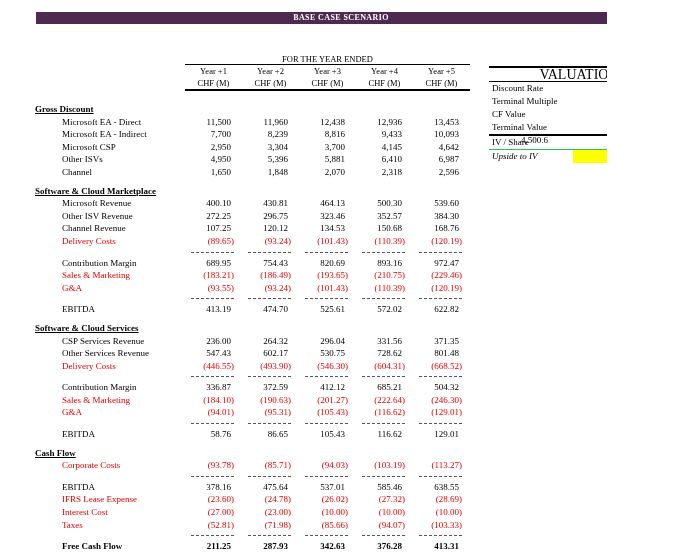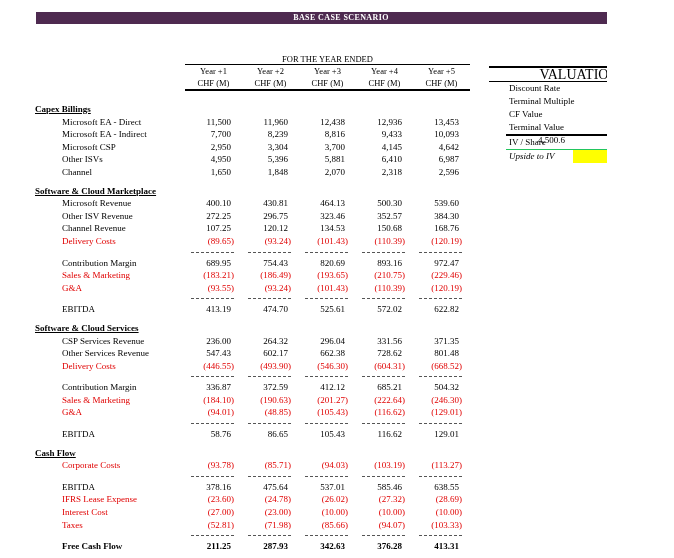--- a/index.html
+++ b/index.html
@@ -45,21 +45,21 @@
   }
   
   .valuation {
     position:absolute; left:489px; top:66px; width:180px;
     border-top:2px solid #000;
   }
   .val-title {
     height:13px; line-height:13px; text-align:center; font-size:14px;
     border-bottom:1px solid #000;
   }
-  .val-row { display:flex; height:13px; line-height:13px;margin-left:17px; }
+  .val-row { display:flex; height:13px; line-height:13px; }
   .val-row .vlabel { flex:1; padding-left:3px; white-space:nowrap; }
   .val-row .vvalue { width:63px; margin-right:33px; text-align:right; padding-right:4px; box-sizing:border-box; }
   .val-row.rule-below { border-bottom:2px solid #000;flex-direction:column; }
   .val-row.underline-below { border-bottom:1px solid #22c55e; }
   .val-row.highlight { font-style:italic; }
   .val-row.highlight .vvalue { background:var(--hl-yellow,#ffff00); }
 </style>
 </head>
 <body>
 
@@ -77,21 +77,21 @@
       </div>
     <div class="unit-row" id="unit-row">
         <div class="col-cell">CHF (M)</div>
         <div class="col-cell">CHF (M)</div>
         <div class="col-cell">CHF (M)</div>
         <div class="col-cell">CHF (M)</div>
         <div class="col-cell">CHF (M)</div>
       </div>
     <div id="sections">
         <div class="section">
-          <div class="section-title">Capex Billings</div>
+          <div class="section-title">Gross Discount</div>
           <div class="row normal">
             <div class="label">Microsoft EA - Direct</div>
             <div class="val pos">11,500</div>
             <div class="val pos">11,960</div>
             <div class="val pos">12,438</div>
             <div class="val pos">12,936</div>
             <div class="val pos">13,453</div>
           </div>
           <div class="row normal">
             <div class="label">Microsoft EA - Indirect</div>
@@ -216,21 +216,21 @@
             <div class="val pos">236.00</div>
             <div class="val pos">264.32</div>
             <div class="val pos">296.04</div>
             <div class="val pos">331.56</div>
             <div class="val pos">371.35</div>
           </div>
           <div class="row normal">
             <div class="label">Other Services Revenue</div>
             <div class="val pos">547.43</div>
             <div class="val pos">602.17</div>
-            <div class="val pos">662.38</div>
+            <div class="val pos">530.75</div>
             <div class="val pos">728.62</div>
             <div class="val pos">801.48</div>
           </div>
           <div class="row red">
             <div class="label">Delivery Costs</div>
             <div class="val">(446.55)</div>
             <div class="val">(493.90)</div>
             <div class="val">(546.30)</div>
             <div class="val">(604.31)</div>
             <div class="val">(668.52)</div>
@@ -255,21 +255,21 @@
             <div class="label">Sales &amp; Marketing</div>
             <div class="val">(184.10)</div>
             <div class="val">(190.63)</div>
             <div class="val">(201.27)</div>
             <div class="val">(222.64)</div>
             <div class="val">(246.30)</div>
           </div>
           <div class="row red">
             <div class="label">G&amp;A</div>
             <div class="val">(94.01)</div>
-            <div class="val">(48.85)</div>
+            <div class="val">(95.31)</div>
             <div class="val">(105.43)</div>
             <div class="val">(116.62)</div>
             <div class="val">(129.01)</div>
           </div>
           <div class="dash-row">
             <div class="label"></div>
             <div class="dashcell"></div>
             <div class="dashcell"></div>
             <div class="dashcell"></div>
             <div class="dashcell"></div>

